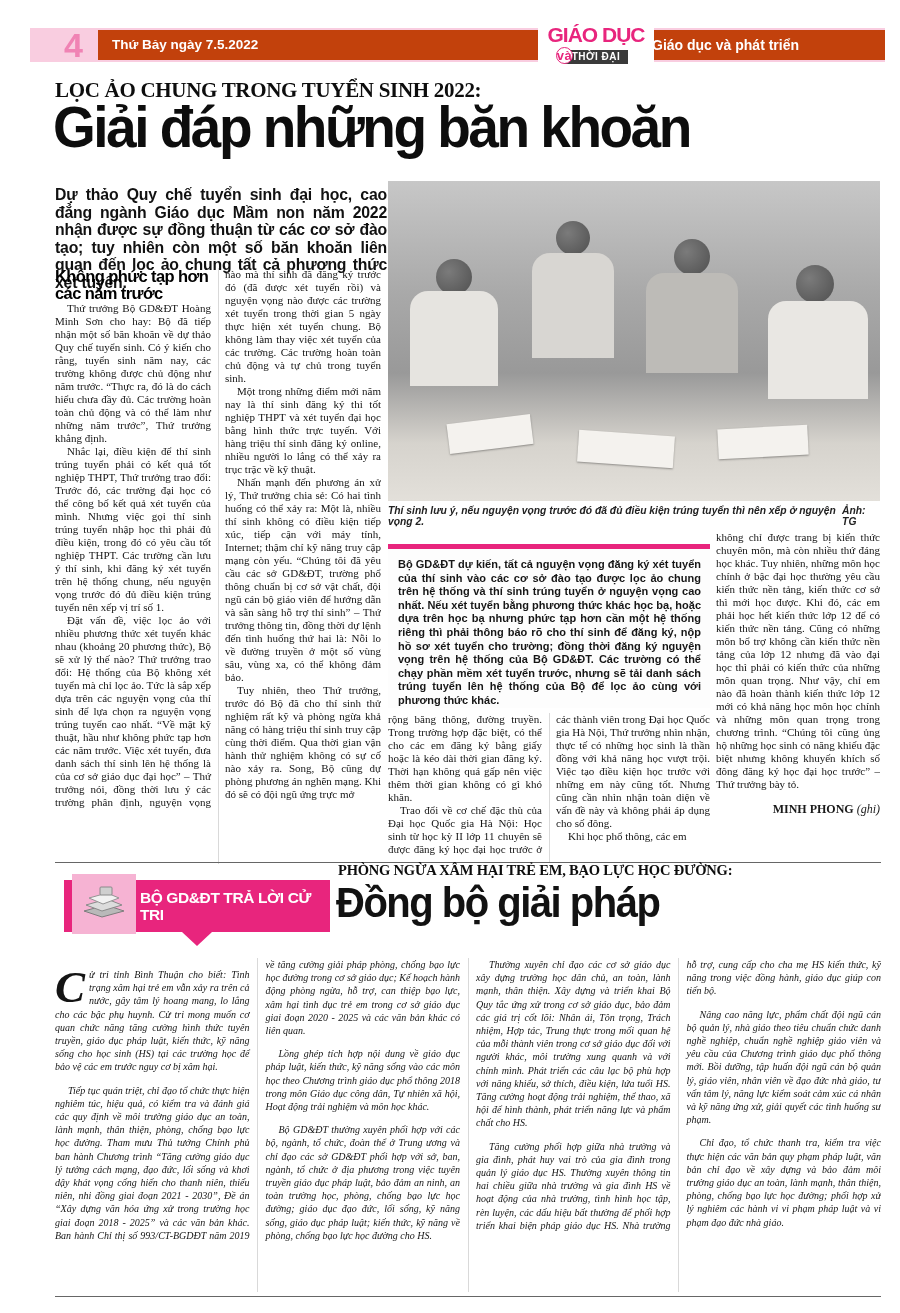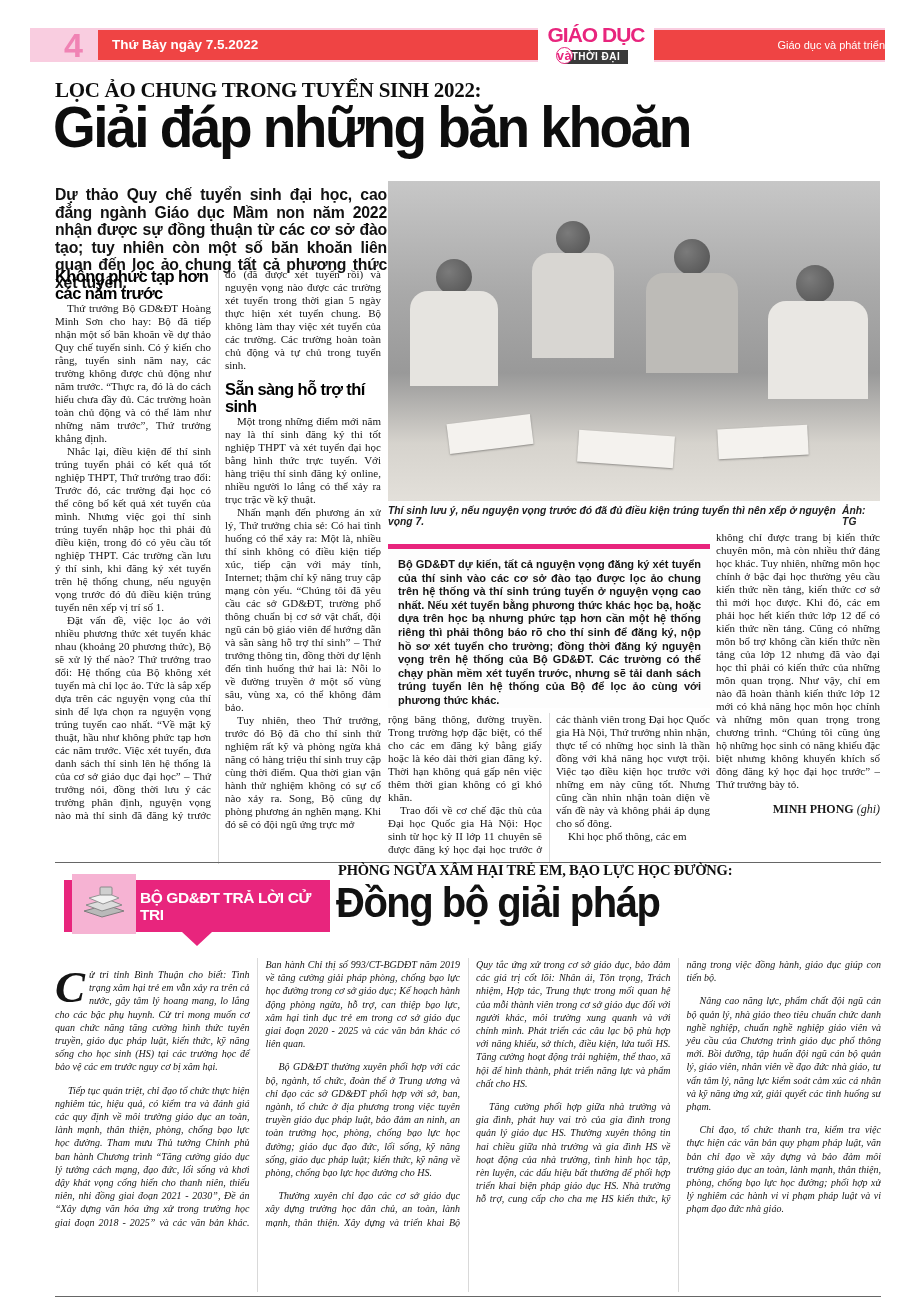--- a/index.html
+++ b/index.html
@@ -1,23 +1,23 @@
 <!DOCTYPE html>
 <html lang="vi"><head>
 <meta charset="utf-8">
 <style>
   html,body{margin:0;padding:0;background:#fff;}
   body{width:900px;height:1313px;position:relative;font-family:"Liberation Serif",serif;color:#1a1a1a;overflow:hidden;}
   .abs{position:absolute;}
   
   .mast-strip{left:30px;top:28px;width:855px;height:34px;background:#f9cde0;}
   .page-num{left:64px;top:26px;font-family:"Liberation Sans",sans-serif;font-size:34px;font-weight:bold;color:#f083b4;line-height:38px;}
-  .mast-bar{background:#ef4444;height:30px;top:30px;}
+  .mast-bar{background:#c2410c;height:30px;top:30px;}
   .mast-bar.left{left:98px;width:440px;color:#fff;font-family:"Liberation Sans",sans-serif;font-weight:bold;font-size:13.5px;line-height:30px;padding-left:14px;box-sizing:border-box;}
-  .mast-bar.right{left:652px;width:233px;color:#fff;font-family:"Liberation Sans",sans-serif;font-weight:normal;font-size:11px;line-height:30px;text-align:right;}
+  .mast-bar.right{left:652px;width:233px;color:#fff;font-family:"Liberation Sans",sans-serif;font-weight:bold;font-size:14px;line-height:30px;text-align:left;}
   .logo-box{left:538px;top:24px;width:116px;height:42px;background:#fff;text-align:center;z-index:3;}
   .logo-top{font-family:"Liberation Sans",sans-serif;font-weight:bold;font-size:21px;letter-spacing:-1px;color:#e8257d;line-height:22px;}
   .logo-badge{display:inline-block;position:relative;background:#3a3a3a;color:#fff;font-family:"Liberation Sans",sans-serif;font-weight:bold;font-size:10px;letter-spacing:0.5px;padding:1px 8px 2px;margin-top:-2px;}
   .logo-and{position:absolute;left:-8px;top:-3px;width:15px;height:15px;border-radius:50%;background:#fff;border:1px solid #e8257d;color:#e8257d;font-size:13px;line-height:15px;font-weight:bold;}
   
   .kicker{left:55px;top:78px;font-weight:bold;font-size:21px;letter-spacing:-0.3px;color:#0d0d0d;}
   .headline{left:53px;top:96px;font-family:"Liberation Sans",sans-serif;font-weight:bold;font-size:55px;letter-spacing:-2.5px;color:#0d0d0d;line-height:58px;transform:scaleY(1.06);transform-origin:top left;}
   .lead{left:55px;top:186px;width:332px;font-family:"Liberation Sans",sans-serif;font-weight:bold;font-size:15.8px;line-height:17.6px;text-align:justify;letter-spacing:-0.2px;color:#111;}
   
   .photo{left:388px;top:181px;width:492px;height:320px;background:linear-gradient(180deg,#c7c7c7 0%,#a9a9a9 35%,#999 60%,#d6d3cd 82%,#e3e0da 100%);overflow:hidden;}
@@ -85,30 +85,29 @@
   <div class="ph-body" style="left:144px;top:72px;width:82px;height:105px;background:#d8d6d2;"></div>
   <div class="ph-head" style="left:286px;top:58px;width:36px;height:36px;"></div>
   <div class="ph-body" style="left:258px;top:92px;width:92px;height:100px;background:#bdbbb7;"></div>
   <div class="ph-head" style="left:408px;top:84px;width:38px;height:38px;"></div>
   <div class="ph-body" style="left:380px;top:120px;width:100px;height:98px;background:#e9e7e3;"></div>
   <div class="ph-paper" style="left:60px;top:238px;width:84px;height:30px;transform:rotate(-7deg);"></div>
   <div class="ph-paper" style="left:190px;top:252px;width:96px;height:32px;transform:rotate(4deg);"></div>
   <div class="ph-paper" style="left:330px;top:246px;width:90px;height:30px;transform:rotate(-3deg);"></div>
 </div>
 <div class="abs caption-row">
-  <span>Thí sinh lưu ý, nếu nguyện vọng trước đó đã đủ điều kiện trúng tuyển thì nên xếp ở nguyện vọng 7.</span>
+  <span>Thí sinh lưu ý, nếu nguyện vọng trước đó đã đủ điều kiện trúng tuyển thì nên xếp ở nguyện vọng 2.</span>
   <span>Ảnh: TG</span>
 </div>
 
 <div class="abs flow flow-a">
   <h3 class="col-h3">Không phức tạp hơn các năm trước</h3>
   <p class="body-p">Thứ trưởng Bộ GD&amp;ĐT Hoàng Minh Sơn cho hay: Bộ đã tiếp nhận một số băn khoăn về dự thảo Quy chế tuyển sinh. Có ý kiến cho rằng, tuyển sinh năm nay, các trường không được chủ động như năm trước. “Thực ra, đó là do cách hiểu chưa đầy đủ. Các trường hoàn toàn chủ động và có thể làm như những năm trước”, Thứ trưởng khẳng định.</p>
   <p class="body-p">Nhắc lại, điều kiện để thí sinh trúng tuyển phải có kết quả tốt nghiệp THPT, Thứ trưởng trao đổi: Trước đó, các trường đại học có thể công bố kết quả xét tuyển của mình. Nhưng việc gọi thí sinh trúng tuyển nhập học thì phải đủ điều kiện, trong đó có yêu cầu tốt nghiệp THPT. Các trường cần lưu ý thí sinh, khi đăng ký xét tuyển trên hệ thống chung, nếu nguyện vọng trước đó đủ điều kiện trúng tuyển nên xếp vị trí số 1.</p>
   <p class="body-p">Đặt vấn đề, việc lọc ảo với nhiều phương thức xét tuyển khác nhau (khoảng 20 phương thức), Bộ sẽ xử lý thế nào? Thứ trưởng trao đổi: Hệ thống của Bộ không xét tuyển mà chỉ lọc ảo. Tức là sắp xếp dựa trên các nguyện vọng của thí sinh để lựa chọn ra nguyện vọng trúng tuyển cao nhất. “Về mặt kỹ thuật, hầu như không phức tạp hơn các năm trước. Việc xét tuyển, đưa danh sách thí sinh lên hệ thống là của cơ sở giáo dục đại học” – Thứ trưởng nói, đồng thời lưu ý các trường phân định, nguyện vọng nào mà thí sinh đã đăng ký trước đó (đã được xét tuyển rồi) và nguyện vọng nào được các trường xét tuyển trong thời gian 5 ngày thực hiện xét tuyển chung. Bộ không làm thay việc xét tuyển của các trường. Các trường hoàn toàn chủ động và tự chủ trong tuyển sinh.</p>
-  <h3 class="col-h3 later">Sẵn sàng hỗ trợ thí sinh</h3>
   <p class="body-p">Một trong những điểm mới năm nay là thí sinh đăng ký thi tốt nghiệp THPT và xét tuyển đại học bằng hình thức trực tuyến. Với hàng triệu thí sinh đăng ký online, nhiều người lo lắng có thể xảy ra trục trặc về kỹ thuật.</p>
   <p class="body-p">Nhấn mạnh đến phương án xử lý, Thứ trưởng chia sẻ: Có hai tình huống có thể xảy ra: Một là, nhiều thí sinh không có điều kiện tiếp xúc, tiếp cận với máy tính, Internet; thậm chí kỹ năng truy cập mạng còn yếu. “Chúng tôi đã yêu cầu các sở GD&amp;ĐT, trường phổ thông chuẩn bị cơ sở vật chất, đội ngũ cán bộ giáo viên để hướng dẫn và sẵn sàng hỗ trợ thí sinh” – Thứ trưởng thông tin, đồng thời dự lệnh đến tình huống thứ hai là: Nỗi lo về đường truyền ở một số vùng sâu, vùng xa, có thể không đảm bảo.</p>
   <p class="body-p">Tuy nhiên, theo Thứ trưởng, trước đó Bộ đã cho thí sinh thử nghiệm rất kỹ và phòng ngừa khả năng có hàng triệu thí sinh truy cập cùng thời điểm. Qua thời gian vận hành thử nghiệm không có sự cố nào xảy ra. Song, Bộ cũng dự phòng phương án nghẽn mạng. Khi đó sẽ có đội ngũ ứng trực mở</p>
 </div>
 
 <div class="abs hbox">
   <p>Bộ GD&amp;ĐT dự kiến, tất cả nguyện vọng đăng ký xét tuyển của thí sinh vào các cơ sở đào tạo được lọc ảo chung trên hệ thống và thí sinh trúng tuyển ở nguyện vọng cao nhất. Nếu xét tuyển bằng phương thức khác học bạ, hoặc dựa trên học bạ nhưng phức tạp hơn cần một hệ thống riêng thì phải thông báo rõ cho thí sinh để đăng ký, nộp hồ sơ xét tuyển cho trường; đồng thời đăng ký nguyện vọng trên hệ thống của Bộ GD&amp;ĐT. Các trường có thể chạy phần mềm xét tuyển trước, nhưng sẽ tải danh sách trúng tuyển lên hệ thống của Bộ để lọc ảo cùng với phương thức khác.</p>
 </div>
 
 <div class="abs flow flow-b">
@@ -137,20 +136,21 @@
     </svg>
   </div>
   <div class="banner-label">BỘ GD&amp;ĐT TRẢ LỜI CỬ TRI</div>
 </div>
 <div class="abs b-kicker">PHÒNG NGỪA XÂM HẠI TRẺ EM, BẠO LỰC HỌC ĐƯỜNG:</div>
 <div class="abs b-headline">Đồng bộ giải pháp</div>
 
 <div class="abs flow-bottom">
   <p class="bbody drop">Cử tri tỉnh Bình Thuận cho biết: Tình trạng xâm hại trẻ em vẫn xảy ra trên cả nước, gây tâm lý hoang mang, lo lắng cho các bậc phụ huynh. Cử tri mong muốn cơ quan chức năng tăng cường hình thức tuyên truyền, giáo dục pháp luật, kiến thức, kỹ năng sống cho học sinh (HS) tại các trường học để bảo vệ các em trước nguy cơ bị xâm hại.</p>
   <p class="bbody">Tiếp tục quán triệt, chỉ đạo tổ chức thực hiện nghiêm túc, hiệu quả, có kiểm tra và đánh giá các quy định về môi trường giáo dục an toàn, lành mạnh, thân thiện, phòng, chống bạo lực học đường. Tham mưu Thủ tướng Chính phủ ban hành Chương trình “Tăng cường giáo dục lý tưởng cách mạng, đạo đức, lối sống và khơi dậy khát vọng cống hiến cho thanh niên, thiếu niên, nhi đồng giai đoạn 2021 - 2030”, Đề án “Xây dựng văn hóa ứng xử trong trường học giai đoạn 2018 - 2025” và các văn bản khác. Ban hành Chỉ thị số 993/CT-BGDĐT năm 2019 về tăng cường giải pháp phòng, chống bạo lực học đường trong cơ sở giáo dục; Kế hoạch hành động phòng ngừa, hỗ trợ, can thiệp bạo lực, xâm hại tình dục trẻ em trong cơ sở giáo dục giai đoạn 2020 - 2025 và các văn bản khác có liên quan.</p>
+  <p class="bbody">Lồng ghép tích hợp nội dung về giáo dục pháp luật, kiến thức, kỹ năng sống vào các môn học theo Chương trình giáo dục phổ thông 2018 trong môn Giáo dục công dân, Tự nhiên xã hội, Hoạt động trải nghiệm và môn học khác.</p>
   <p class="bbody">Bộ GD&amp;ĐT thường xuyên phối hợp với các bộ, ngành, tổ chức, đoàn thể ở Trung ương và chỉ đạo các sở GD&amp;ĐT phối hợp với sở, ban, ngành, tổ chức ở địa phương trong việc tuyên truyền giáo dục pháp luật, bảo đảm an ninh, an toàn trường học, phòng, chống bạo lực học đường; giáo dục đạo đức, lối sống, kỹ năng sống, giáo dục pháp luật; kiến thức, kỹ năng về phòng, chống bạo lực học đường cho HS.</p>
   <p class="bbody">Thường xuyên chỉ đạo các cơ sở giáo dục xây dựng trường học dân chủ, an toàn, lành mạnh, thân thiện. Xây dựng và triển khai Bộ Quy tắc ứng xử trong cơ sở giáo dục, bảo đảm các giá trị cốt lõi: Nhân ái, Tôn trọng, Trách nhiệm, Hợp tác, Trung thực trong mối quan hệ của mỗi thành viên trong cơ sở giáo dục đối với người khác, môi trường xung quanh và với chính mình. Phát triển các câu lạc bộ phù hợp với năng khiếu, sở thích, điều kiện, lứa tuổi HS. Tăng cường hoạt động trải nghiệm, thể thao, xã hội để hình thành, phát triển năng lực và phẩm chất cho HS.</p>
   <p class="bbody">Tăng cường phối hợp giữa nhà trường và gia đình, phát huy vai trò của gia đình trong quản lý giáo dục HS. Thường xuyên thông tin hai chiều giữa nhà trường và gia đình HS về hoạt động của nhà trường, tình hình học tập, rèn luyện, các dấu hiệu bất thường để phối hợp triển khai biện pháp giáo dục HS. Nhà trường hỗ trợ, cung cấp cho cha mẹ HS kiến thức, kỹ năng trong việc đồng hành, giáo dục giúp con tiến bộ.</p>
   <p class="bbody">Nâng cao năng lực, phẩm chất đội ngũ cán bộ quản lý, nhà giáo theo tiêu chuẩn chức danh nghề nghiệp, chuẩn nghề nghiệp giáo viên và yêu cầu của Chương trình giáo dục phổ thông mới. Bồi dưỡng, tập huấn đội ngũ cán bộ quản lý, giáo viên, nhân viên về đạo đức nhà giáo, tư vấn tâm lý, năng lực kiểm soát cảm xúc cá nhân và kỹ năng ứng xử, giải quyết các tình huống sư phạm.</p>
   <p class="bbody">Chỉ đạo, tổ chức thanh tra, kiểm tra việc thực hiện các văn bản quy phạm pháp luật, văn bản chỉ đạo về xây dựng và bảo đảm môi trường giáo dục an toàn, lành mạnh, thân thiện, phòng, chống bạo lực học đường; phối hợp xử lý nghiêm các hành vi vi phạm pháp luật và vi phạm đạo đức nhà giáo.</p>
 
 </div>
 
 <div class="abs rule" style="left:55px;top:1296px;width:826px;"></div>
 

